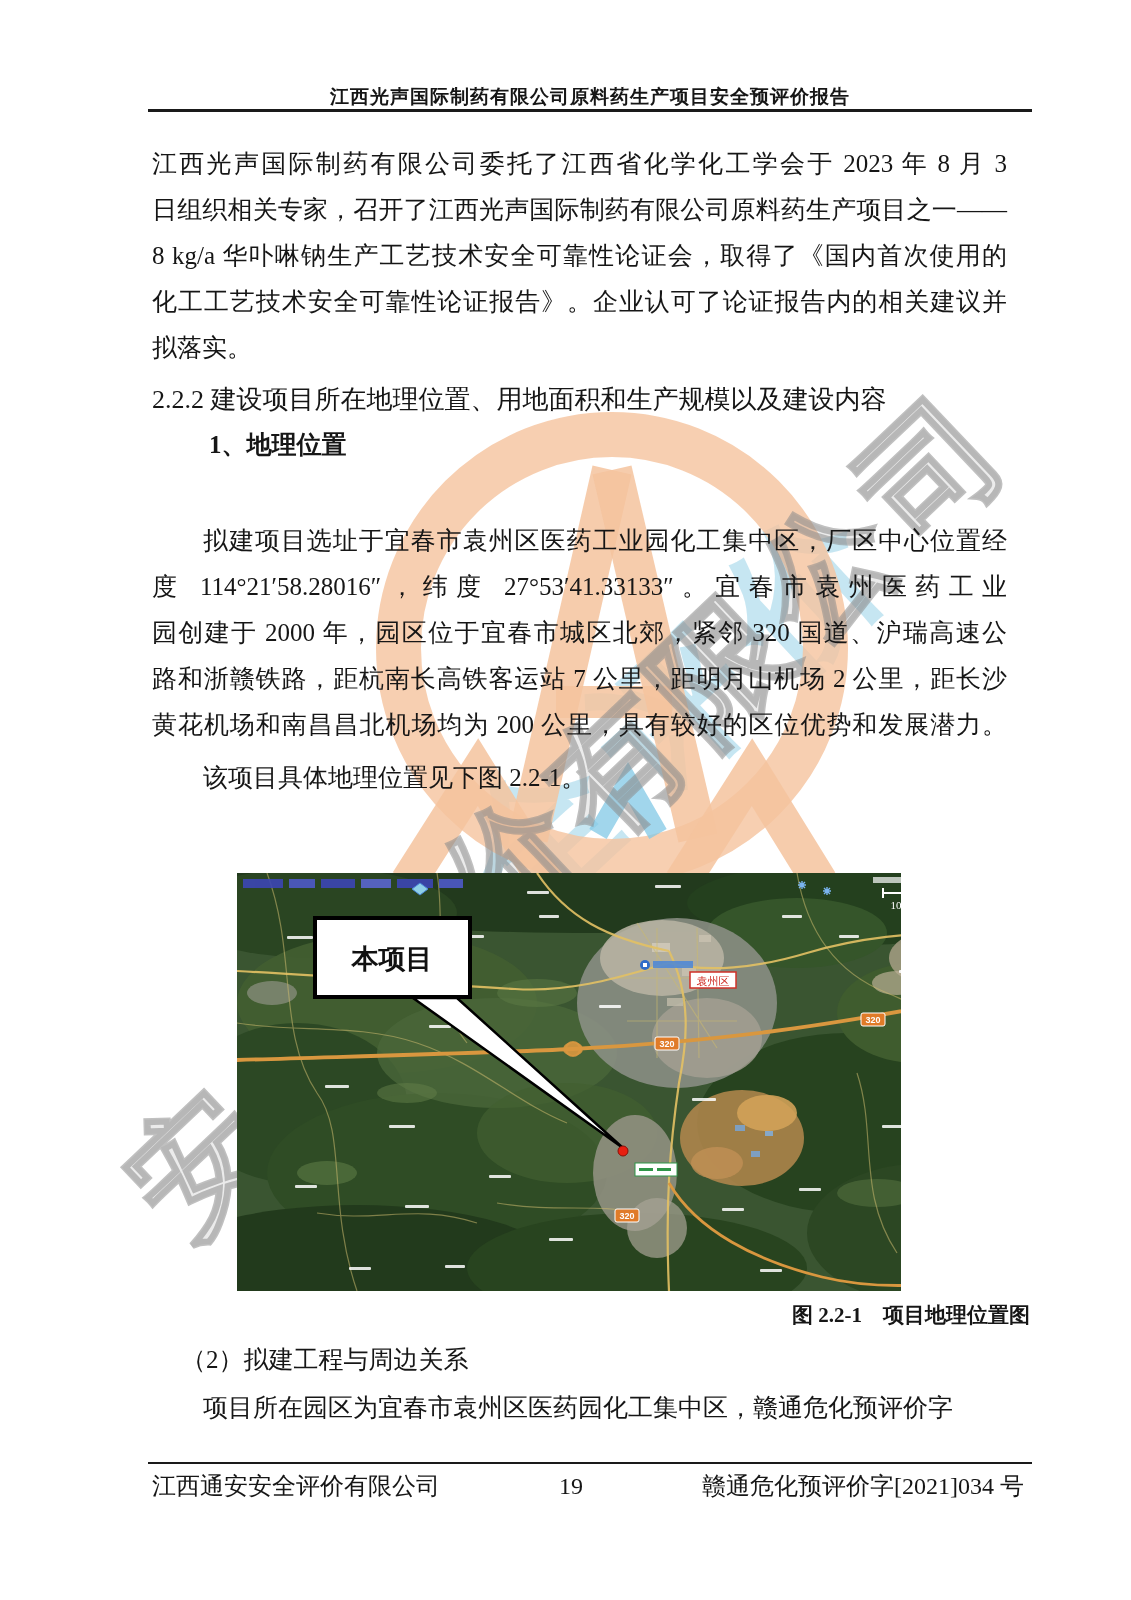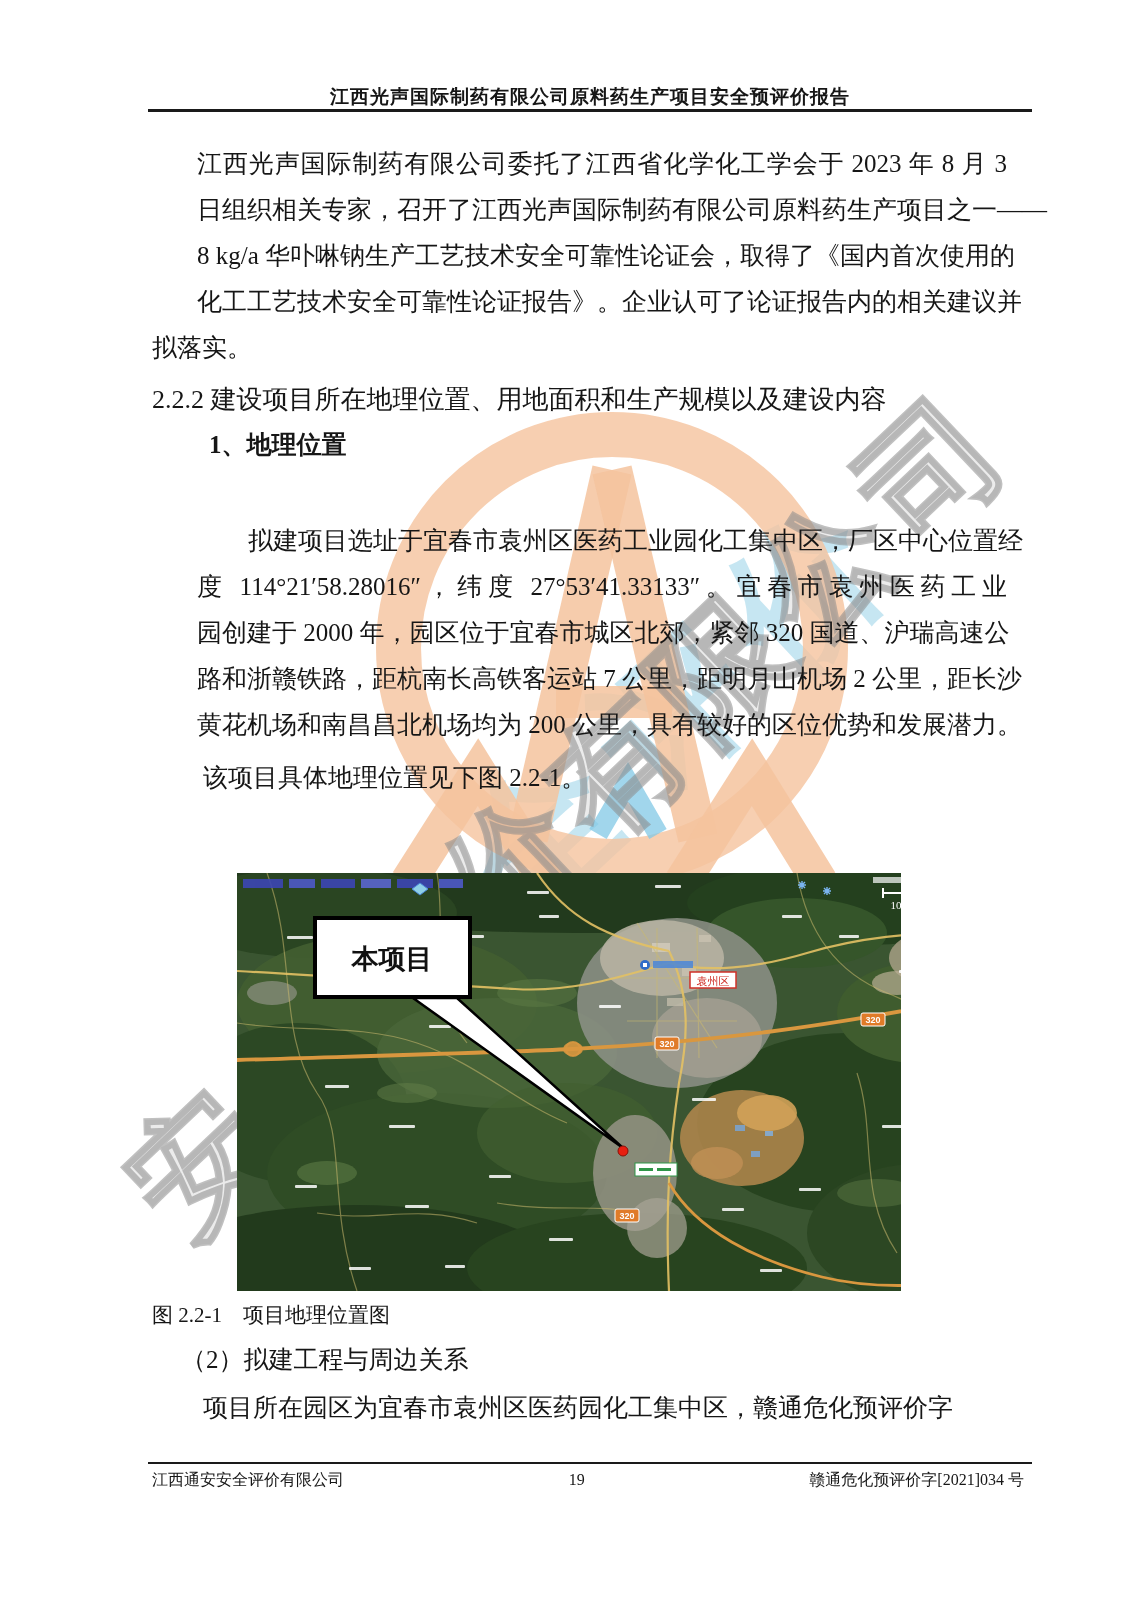--- a/index.html
+++ b/index.html
@@ -6,31 +6,31 @@
   .page{
     position:relative;width:1131px;height:1600px;background:#ffffff;overflow:hidden;
     font-family:"Liberation Serif","DejaVu Serif",serif;color:#161616;
   }
   
   .header-title{position:absolute;top:84px;left:148px;width:884px;text-align:center;
     font-size:19px;font-weight:bold;letter-spacing:1px;z-index:4;}
   .header-rule{position:absolute;top:109px;left:148px;width:884px;height:3px;background:#1a1a1a;z-index:4;}
   .footer-rule{position:absolute;top:1462px;left:148px;width:884px;height:2px;background:#1a1a1a;z-index:4;}
   .footer{position:absolute;top:1470px;left:152px;width:872px;display:flex;
-    justify-content:space-between;align-items:baseline;font-size:16px;z-index:4;}
+    justify-content:space-between;align-items:baseline;font-size:24px;z-index:4;}
   
   .textblock{position:absolute;left:152px;width:855px;font-size:25px;line-height:46px;z-index:3;}
-  .jline{text-align:justify;text-align-last:justify;white-space:nowrap;margin-left:45px;}
+  .jline{text-align:justify;text-align-last:justify;white-space:nowrap;}
   .nline{text-align:left;}
   .indent{text-indent:51px;}
   .h-level1{font-weight:normal;font-size:26px;}
   .h-level2{font-weight:bold;padding-left:57px;}
   .h-level3{padding-left:29px;}
-  .caption{position:absolute;top:1301px;left:152px;width:878px;text-align:left;
-    font-size:21px;font-weight:normal;z-index:4;}
+  .caption{position:absolute;top:1301px;left:152px;width:878px;text-align:right;
+    font-size:21px;font-weight:bold;z-index:4;}
   
   .wm{position:absolute;pointer-events:none;}
   .wm-blue{left:-60px;top:665px;width:1360px;text-align:center;
     transform:rotate(-43deg);font-size:150px;font-weight:bold;letter-spacing:28px;
     color:rgba(142,206,230,0.50);z-index:1;}
   .wm-circle{left:376px;top:412px;width:472px;height:472px;border-radius:50%;
     border:45px solid rgba(245,195,158,0.80);box-sizing:border-box;z-index:1;}
   .wm-logo{left:0;top:0;width:1131px;height:1600px;z-index:1;}
   .wm-gray{left:-180px;top:725px;width:1500px;text-align:center;
     transform:rotate(-43.5deg);font-size:132px;font-weight:bold;letter-spacing:12px;

